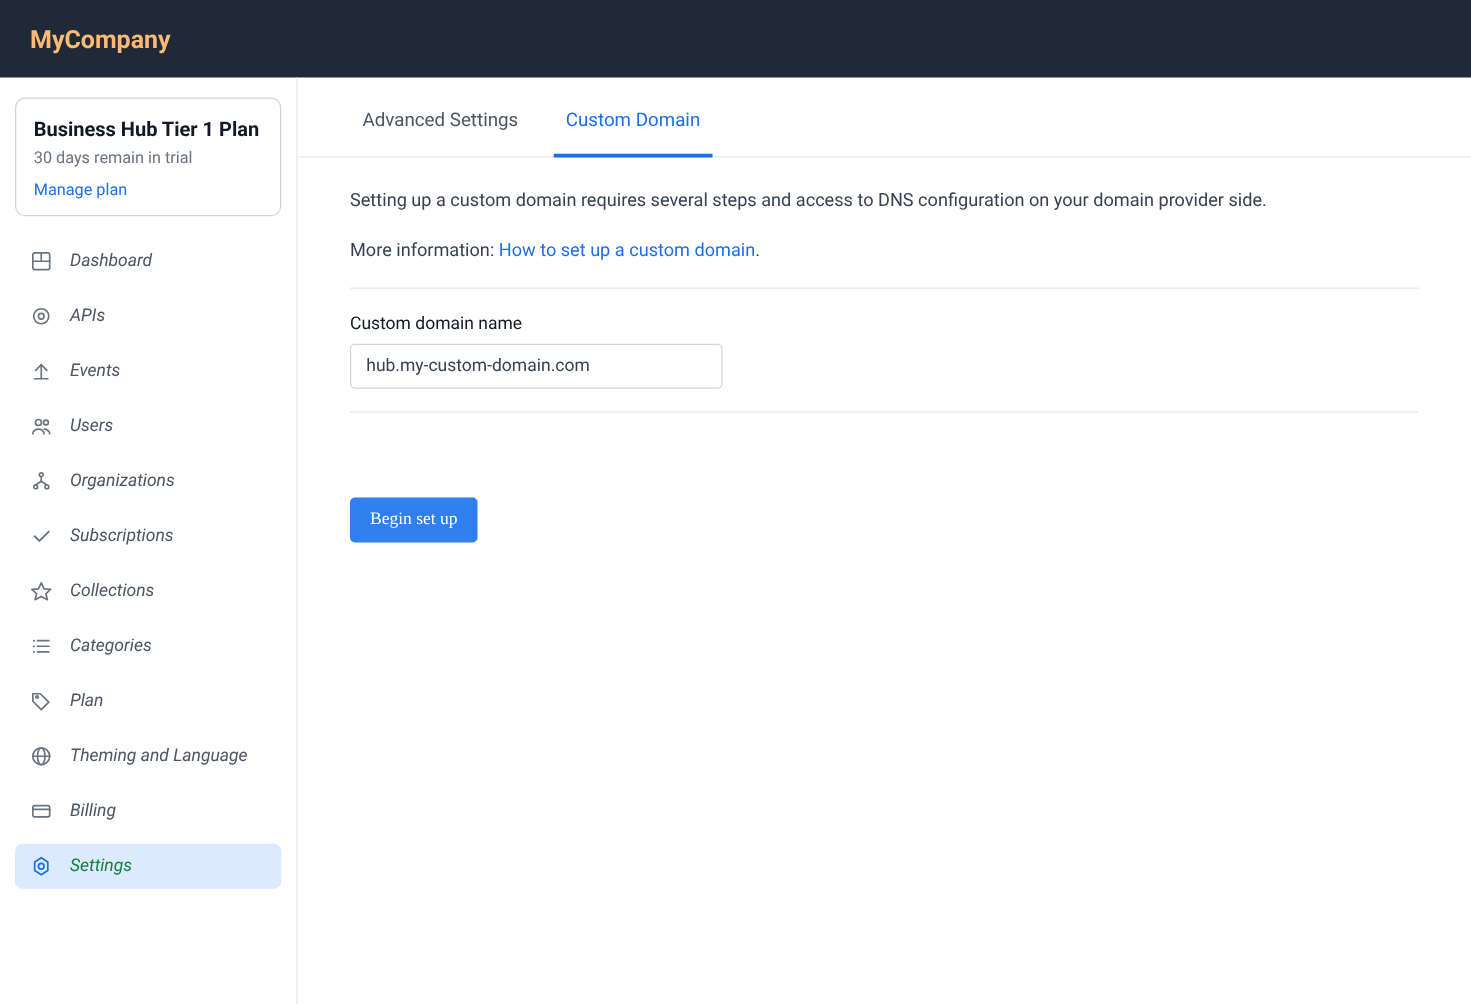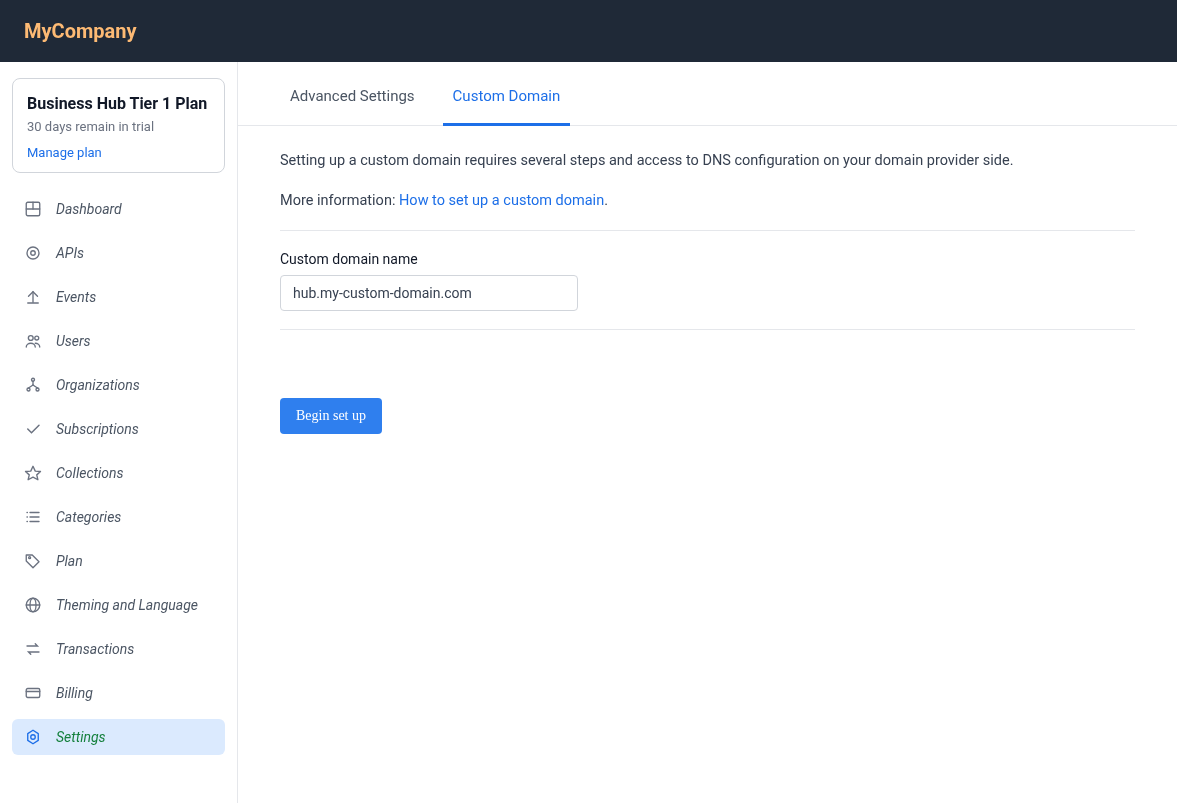--- a/index.html
+++ b/index.html
@@ -289,29 +289,20 @@
         <span class="icon">
           <svg viewBox="0 0 24 24" fill="none" stroke="currentColor" stroke-width="1.8" stroke-linecap="round">
               <circle cx="12" cy="12" r="9"></circle>
               <ellipse cx="12" cy="12" rx="4" ry="9"></ellipse>
               <line x1="3" y1="12" x2="21" y2="12"></line>
             </svg>
         </span>
         <span>Theming and Language</span>
       </li>
 
-      <li class="nav-item">
-        <span class="icon">
-          <svg viewBox="0 0 24 24" fill="none" stroke="currentColor" stroke-width="1.8" stroke-linecap="round">
-              <path d="M4 8h14l-3-3"></path>
-              <path d="M20 16H6l3 3"></path>
-            </svg>
-        </span>
-        <span>Transactions</span>
-      </li>
 
       <li class="nav-item">
         <span class="icon">
           <svg viewBox="0 0 24 24" fill="none" stroke="currentColor" stroke-width="1.8" stroke-linecap="round">
               <rect x="3" y="6" width="18" height="12" rx="2"></rect>
               <line x1="3" y1="10" x2="21" y2="10"></line>
             </svg>
         </span>
         <span>Billing</span>
       </li>

